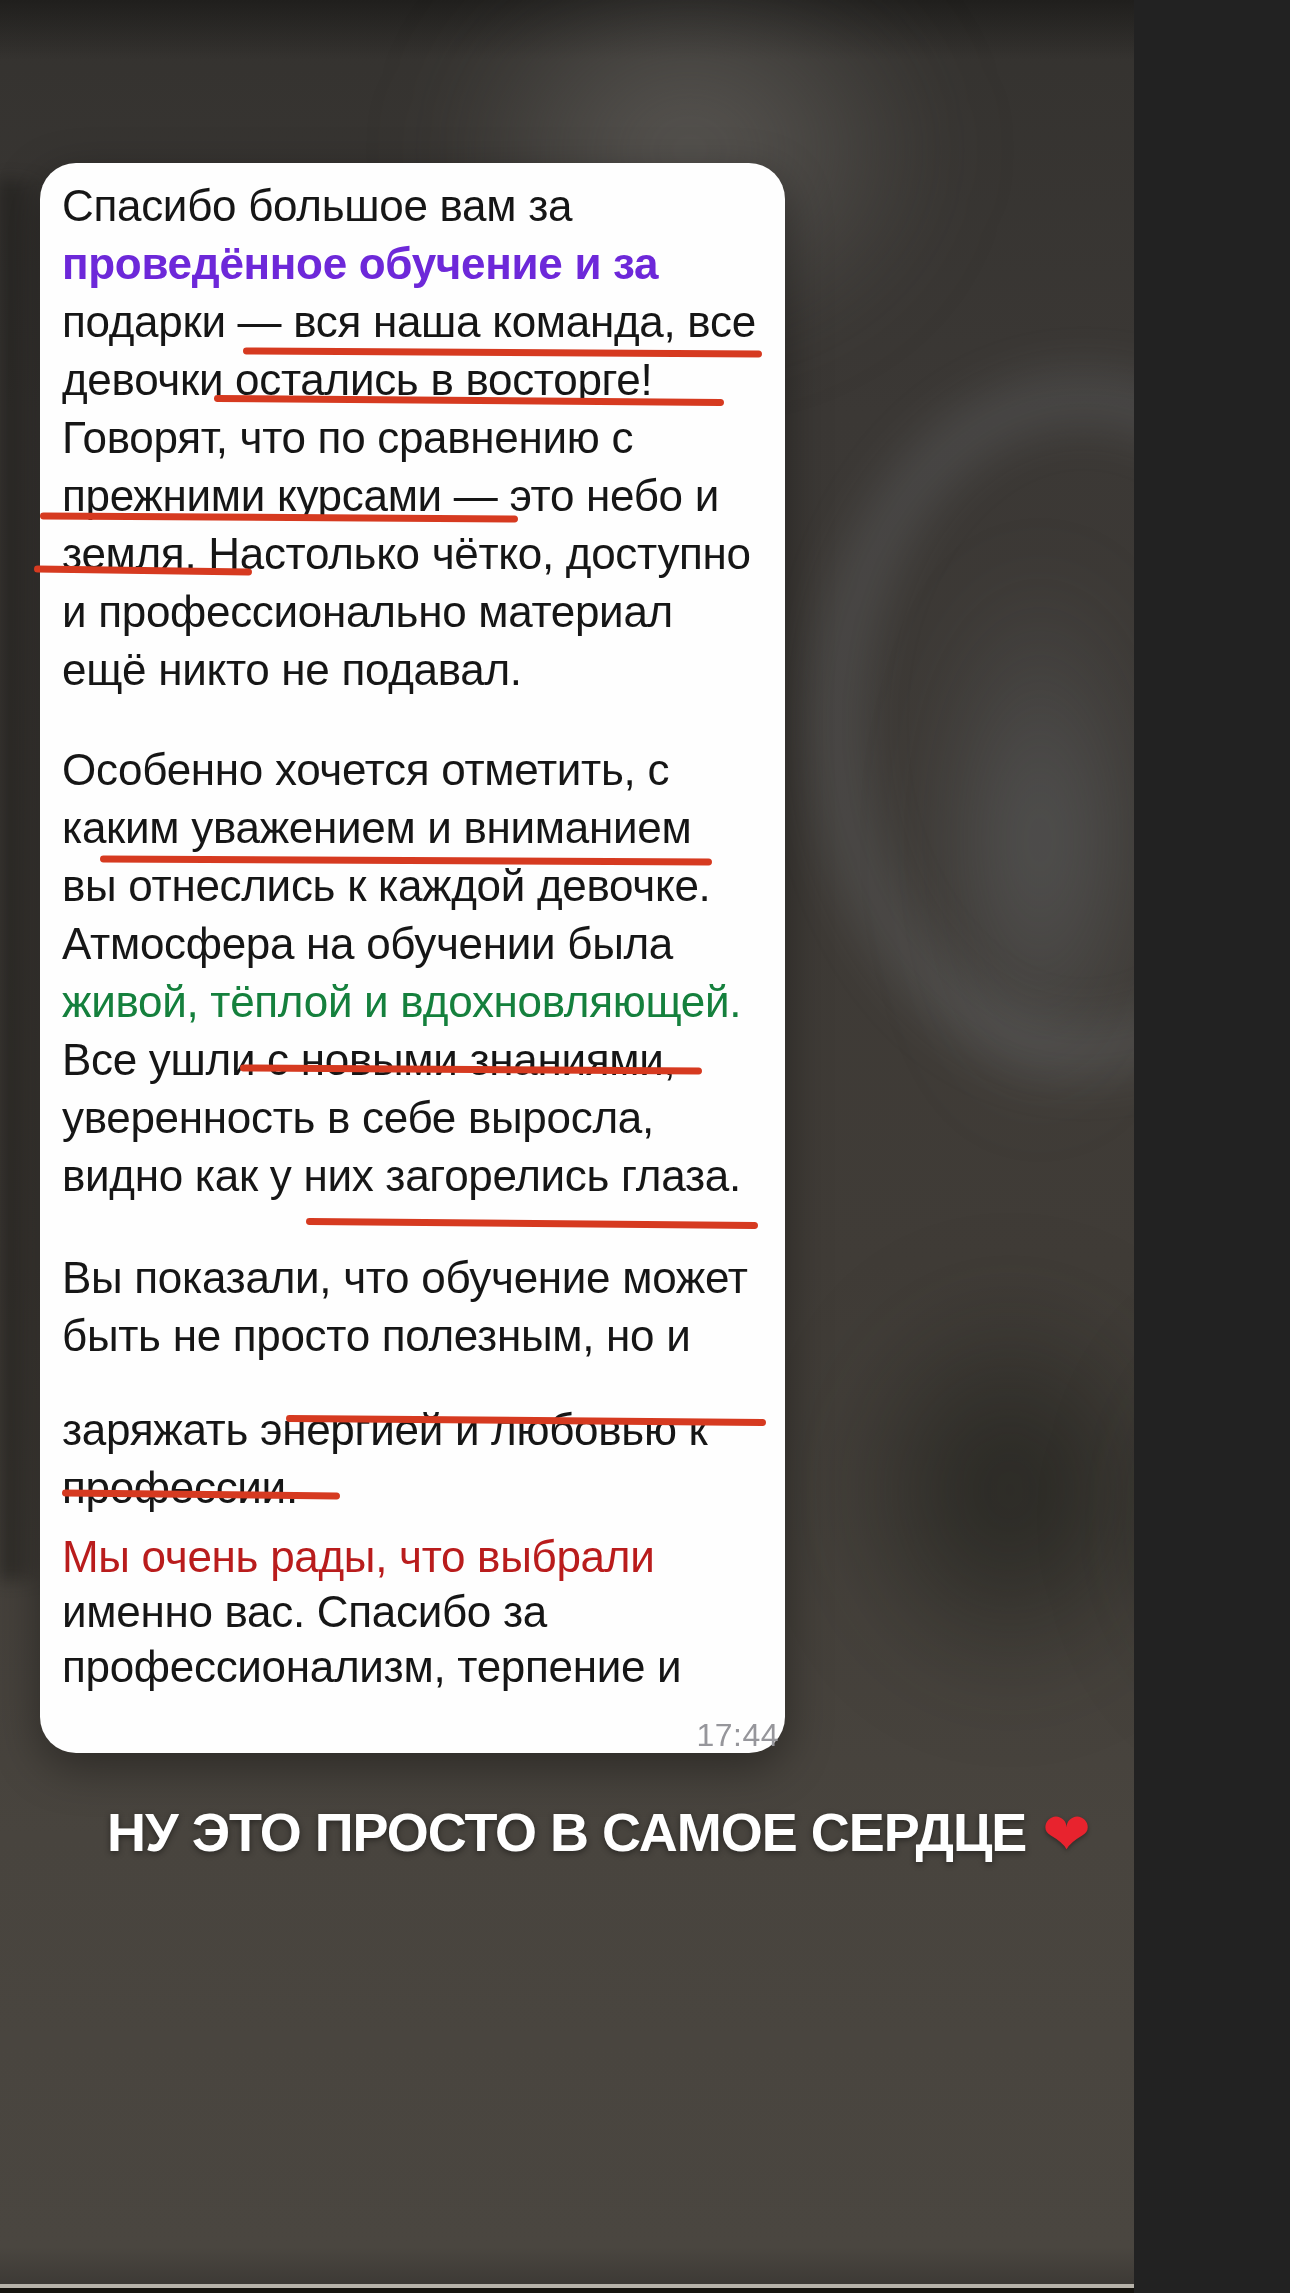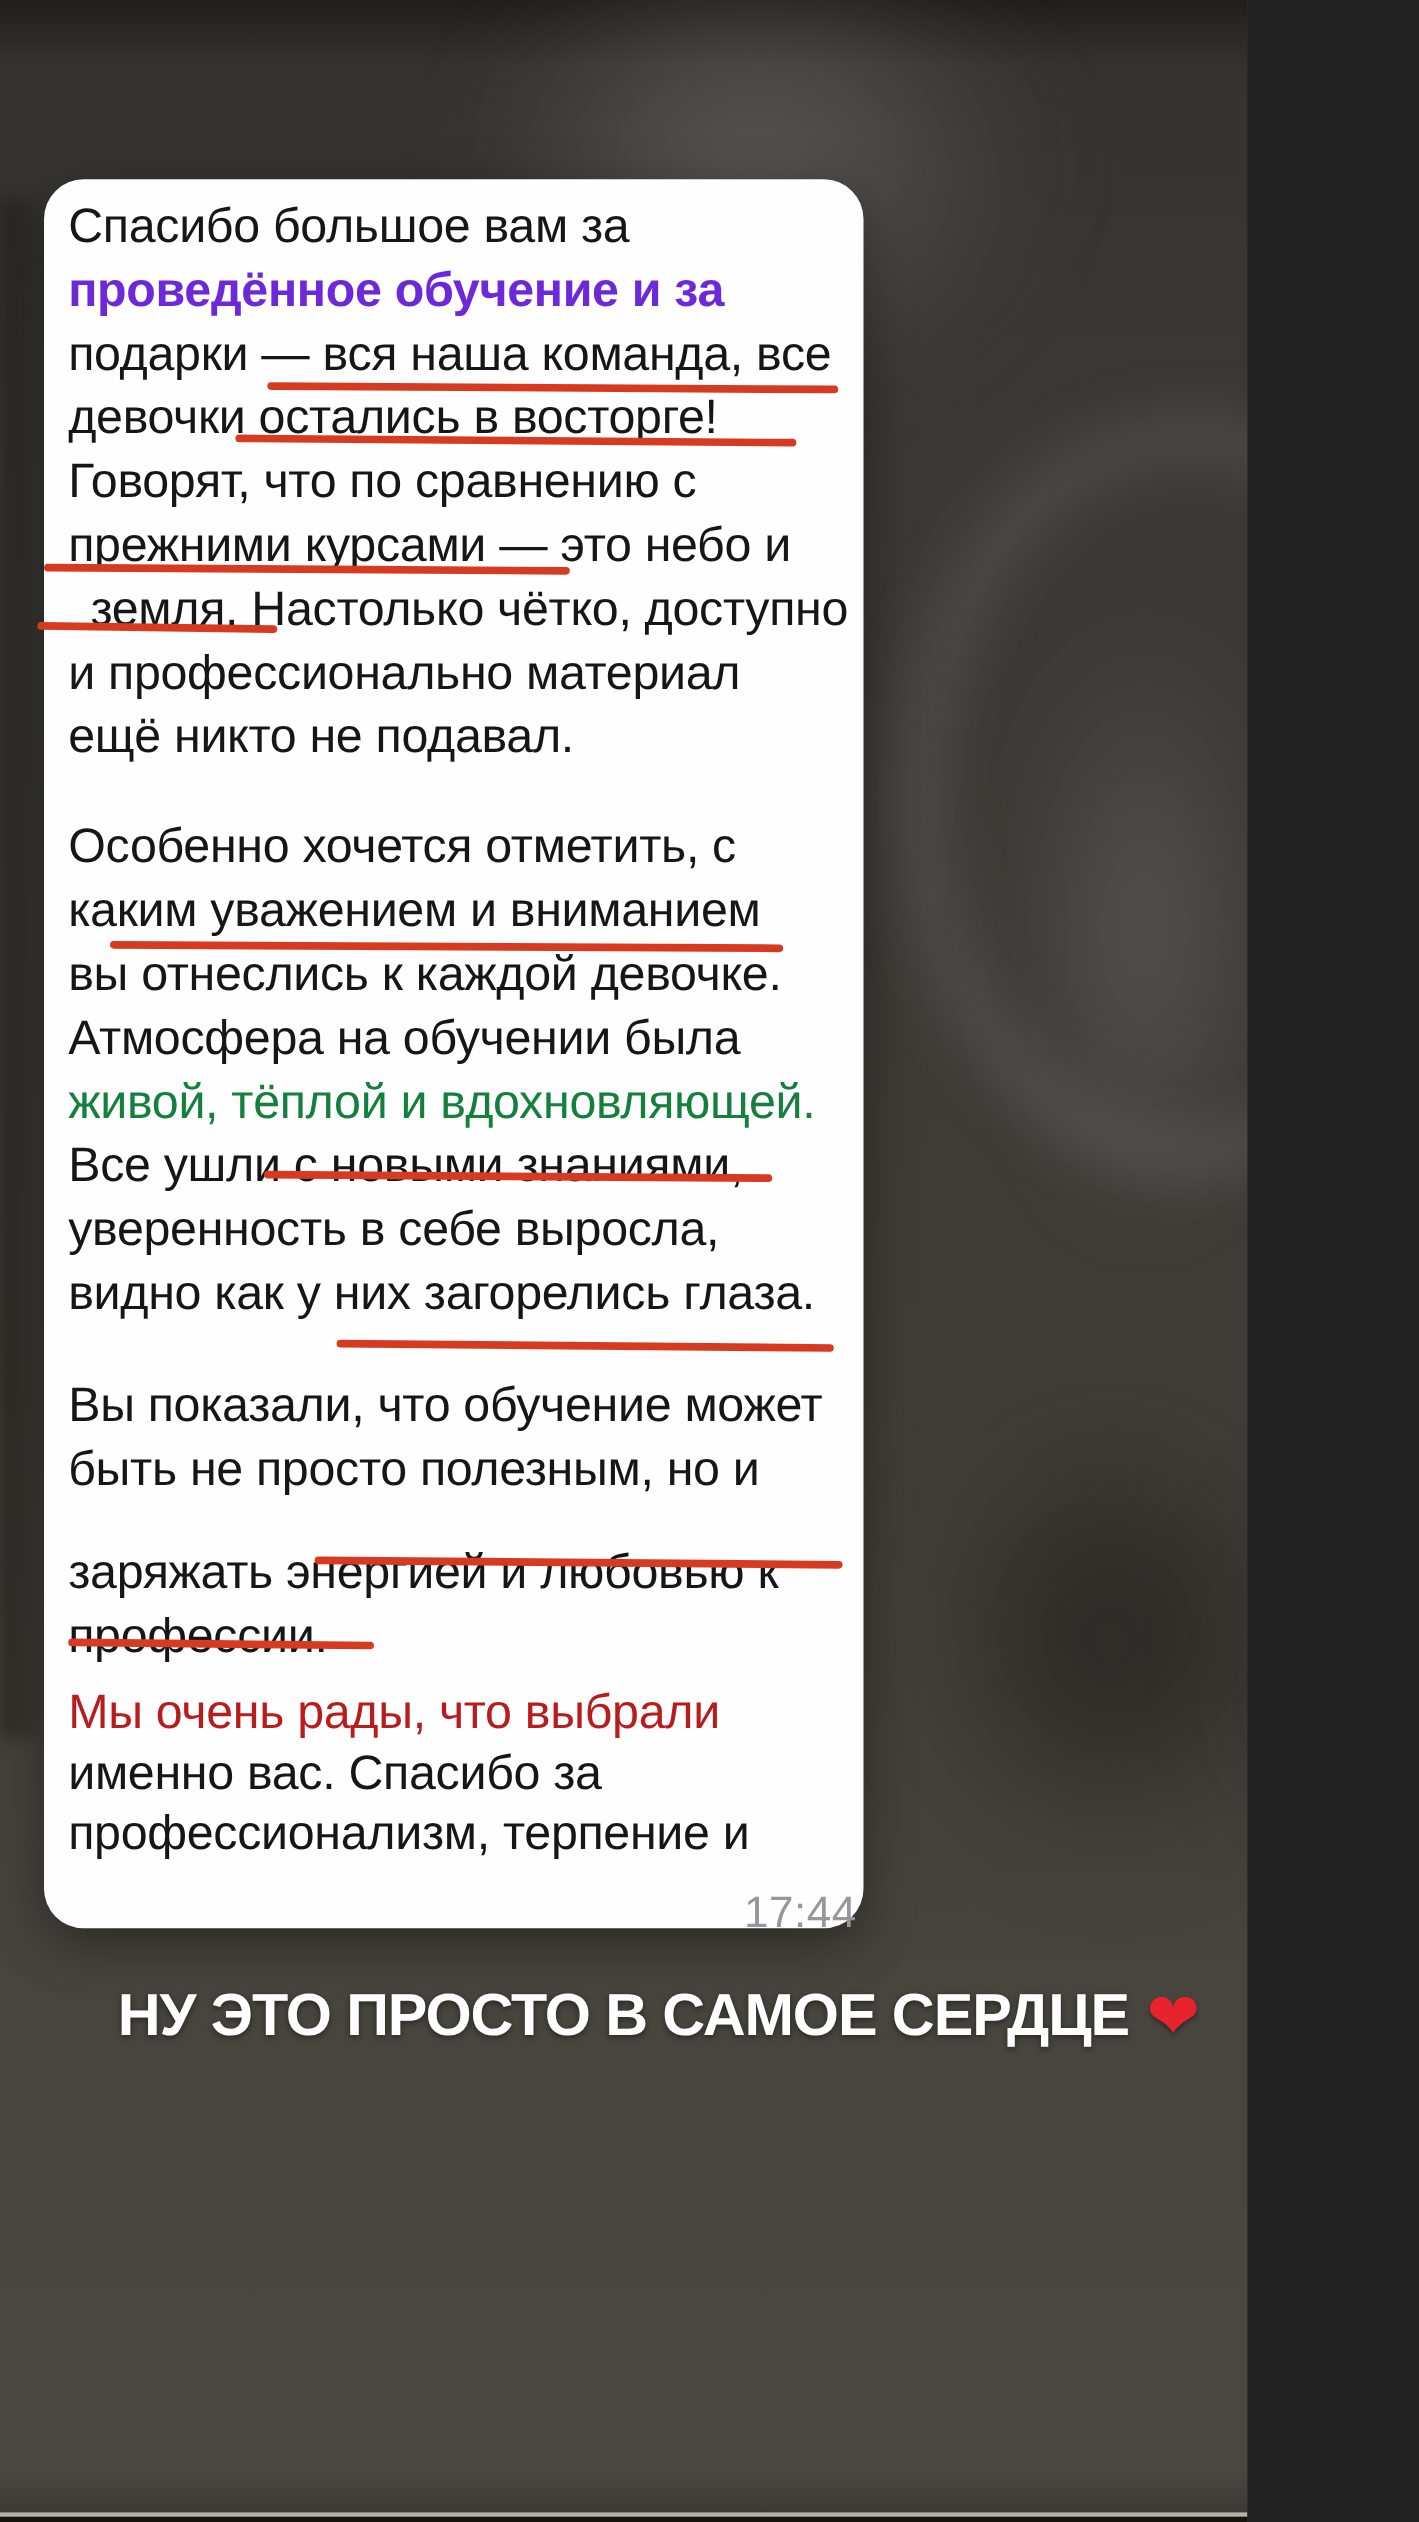--- a/index.html
+++ b/index.html
@@ -30,21 +30,21 @@
   }
   .para{position:absolute;left:22px;right:14px;}
   .para .line{
     white-space:nowrap;
     font-size:44px;line-height:58px;color:#161616;
     letter-spacing:-0.3px;
   }
   .para.p4 .line{line-height:55px;}
   .timestamp{
     position:absolute;right:6px;top:1554px;
-    font-size:40px;color:#96969b;letter-spacing:.5px;
+    font-size:32px;color:#96969b;letter-spacing:.5px;
   }
   .stroke{
     position:absolute;height:7px;border-radius:4px;
     background:#d63a20;
   }
 
   
   .caption{
     position:absolute;left:50%;top:1801px;transform:translateX(-50%);
     margin-left:32px;
@@ -75,21 +75,21 @@
 
   <div class="card">
 
     <div class="para p1" style="top:14px">
       <div class="line" style="color: rgb(22, 22, 22);">Спасибо большое вам за</div>
       <div class="line" style="color: #6d28d9; font-weight: bold;">проведённое обучение и за</div>
       <div class="line" style="color: rgb(22, 22, 22);">подарки — вся наша команда, все</div>
       <div class="line" style="color: rgb(22, 22, 22);">девочки остались в восторге!</div>
       <div class="line" style="color: rgb(22, 22, 22);">Говорят, что по сравнению с</div>
       <div class="line" style="color: rgb(22, 22, 22);">прежними курсами — это небо и</div>
-      <div class="line" style="color: rgb(22, 22, 22); text-align: right;">земля. Настолько чётко, доступно</div>
+      <div class="line" style="color: rgb(22, 22, 22);">земля. Настолько чётко, доступно</div>
       <div class="line" style="color: rgb(22, 22, 22);">и профессионально материал</div>
       <div class="line" style="color: rgb(22, 22, 22);">ещё никто не подавал.</div>
     </div>
 
     <div class="para p2" style="top:578px">
       <div class="line" style="color: rgb(22, 22, 22);">Особенно хочется отметить, с</div>
       <div class="line" style="color: rgb(22, 22, 22);">каким уважением и вниманием</div>
       <div class="line" style="color: rgb(22, 22, 22);">вы отнеслись к каждой девочке.</div>
       <div class="line" style="color: rgb(22, 22, 22);">Атмосфера на обучении была</div>
       <div class="line" style="color: #15803d;">живой, тёплой и вдохновляющей.</div>

